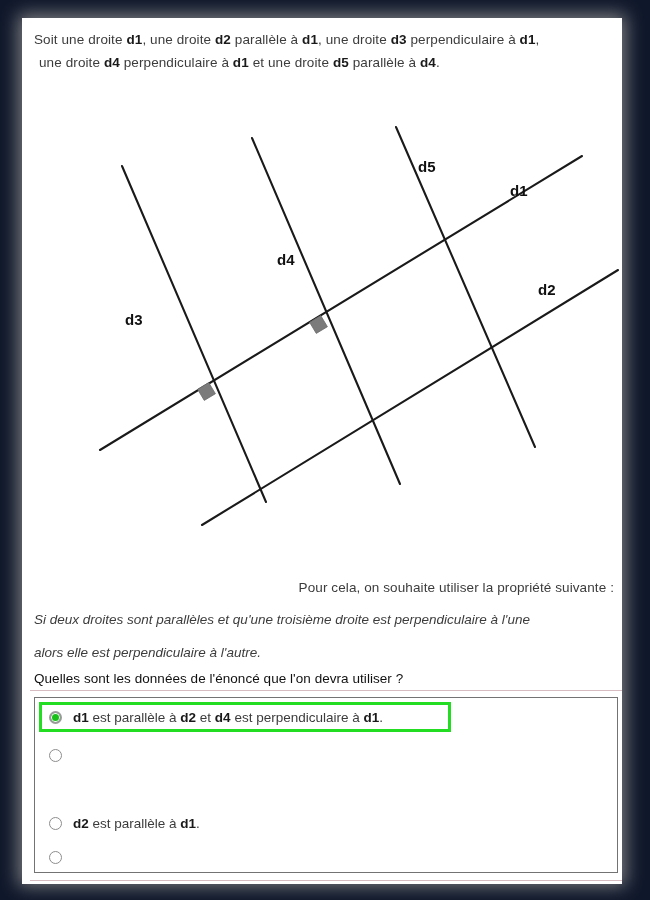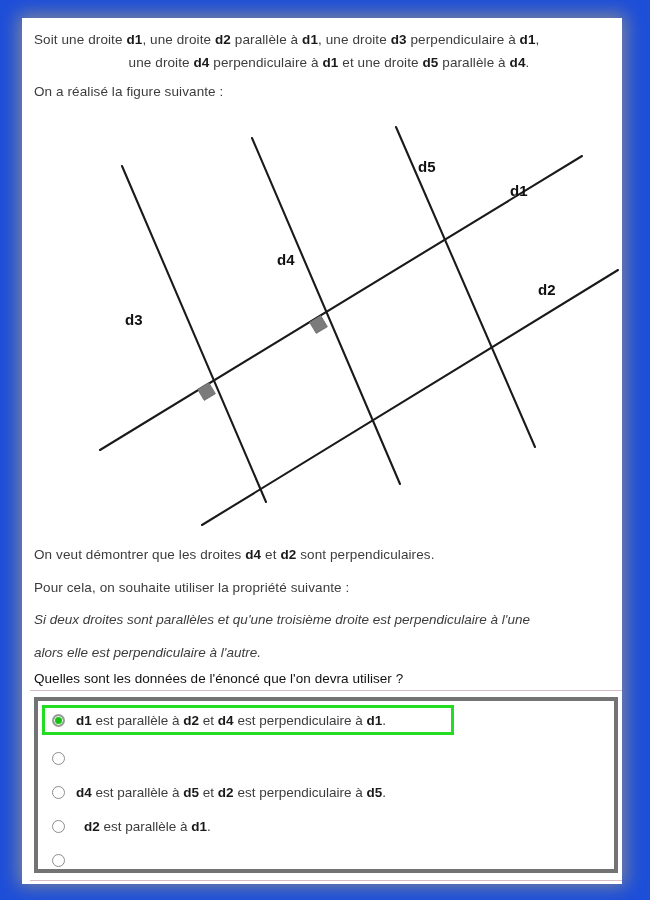--- a/index.html
+++ b/index.html
@@ -12,21 +12,21 @@
     height: 900px;
     overflow: hidden;
     font-family: "Liberation Sans", sans-serif;
   }
 
   
   #screenshot {
     position: relative;
     width: 650px;
     height: 900px;
-    background: #1d4ed8;
+    background: #0f172a;
   }
 
   
   #shadow-backdrop {
     position: absolute;
     left: 18px;
     top: 14px;
     width: 608px;
     height: 872px;
     background: #8f8f8f;
@@ -64,21 +64,20 @@
     position: absolute;
     left: 4px;
     top: 13px;
     width: 580px;
   }
   #statement-line2 {
     position: absolute;
     left: 9px;
     top: 36px;
     width: 580px;
-    text-align: center;
   }
   #statement-figure-intro {
     position: absolute;
     left: 4px;
     top: 65px;
     width: 580px;
   }
 
   
   #figure-wrap {
@@ -111,20 +110,21 @@
     position: absolute;
     left: 4px;
     top: 528px;
     width: 580px;
   }
   #method-line {
     position: absolute;
     left: 4px;
     top: 561px;
     width: 580px;
+    text-align: right;
   }
   .prop {
     position: absolute;
     left: 4px;
     width: 580px;
     color: #3c3c3c;
     font-size: 13.5px;
     font-style: italic;
     line-height: 17px;
   }
@@ -155,21 +155,21 @@
   #rule-bottom { top: 862px; }
 
   
   #options-box {
     position: absolute;
     left: 4px;
     top: 679px;
     width: 584px;
     height: 176px;
     background: #ffffff;
-    border: 4px solid #737373;
+    border: 1px solid #737373;
     box-sizing: border-box;
   }
 
   .option-row {
     position: absolute;
     left: 0px;
     height: 30px;
     display: flex;
     align-items: center;
     box-sizing: border-box;
@@ -177,21 +177,21 @@
   #option-0 {
     left: 4px;
     top: 4px;
     width: 412px;
     height: 30px;
     border: 3px solid #22dd22;
     padding-left: 7px;
   }
   #option-1 { left: 14px; top: 42px; width: 520px; }
   #option-2 { left: 14px; top: 76px; width: 520px; }
-  #option-3 { left: 14px; top: 110px; width: 520px; gap: 8px; }
+  #option-3 { left: 14px; top: 110px; width: 520px; }
   #option-4 { left: 14px; top: 144px; width: 520px; }
 
   .radio {
     width: 13px;
     height: 13px;
     border-radius: 50%;
     box-sizing: border-box;
     flex: 0 0 auto;
     margin-right: 11px;
     background: #ffffff;
@@ -215,21 +215,20 @@
 <div id="screenshot">
   <div id="shadow-backdrop"></div>
 
   <div id="page-card">
     <div id="content">
 
       <div class="para" id="statement-line1">Soit une droite <b>d1</b>, une droite <b>d2</b> parallèle à <b>d1</b>, une droite <b>d3</b> perpendiculaire à <b>d1</b>,</div>
 
       <div class="para" id="statement-line2">une droite <b>d4</b> perpendiculaire à <b>d1</b> et une droite <b>d5</b> parallèle à <b>d4</b>.</div>
 
-      <div class="para" id="statement-figure-intro">On a réalisé la figure suivante :</div>
 
       <div id="figure-wrap">
         <svg width="592" height="440" viewBox="0 0 592 440">
           <g id="geo-lines">
               <line x1="70" y1="340" x2="552" y2="46" class="geo-line" stroke="#1a1a1a"></line>
               <line x1="172" y1="415" x2="588" y2="160" class="geo-line" stroke="#1a1a1a"></line>
               <line x1="92" y1="56" x2="236" y2="392" class="geo-line" stroke="#1a1a1a"></line>
               <line x1="222" y1="28" x2="370" y2="374" class="geo-line" stroke="#1a1a1a"></line>
               <line x1="366" y1="17" x2="505" y2="337" class="geo-line" stroke="#1a1a1a"></line>
             </g>
@@ -240,44 +239,39 @@
           <g id="geo-labels">
               <text x="480" y="86" class="geo-label">d1</text>
               <text x="508" y="185" class="geo-label">d2</text>
               <text x="95" y="215" class="geo-label">d3</text>
               <text x="247" y="155" class="geo-label">d4</text>
               <text x="388" y="62" class="geo-label">d5</text>
             </g>
         </svg>
       </div>
 
-      <div class="para" id="goal-line">On veut démontrer que les droites <b>d4</b> et <b>d2</b> sont perpendiculaires.</div>
 
       <div class="para" id="method-line">Pour cela, on souhaite utiliser la propriété suivante :</div>
 
       <div class="prop" id="property-line1">Si deux droites sont parallèles et qu'une troisième droite est perpendiculaire à l'une</div>
 
       <div class="prop" id="property-line2">alors elle est perpendiculaire à l'autre.</div>
 
       <div id="question-line">Quelles sont les données de l'énoncé que l'on devra utiliser ?</div>
 
       <div class="rose-rule" id="rule-top"></div>
 
       <div id="options-box">
           <div class="option-row" id="option-0">
             <span class="radio checked"></span>
             <span class="option-label"><b>d1</b> est parallèle à <b>d2</b> et <b>d4</b> est perpendiculaire à <b>d1</b>.</span>
           </div>
           <div class="option-row" id="option-1">
             <span class="radio"></span>
           </div>
-          <div class="option-row" id="option-2">
-            <span class="radio"></span>
-            <span class="option-label"><b>d4</b> est parallèle à <b>d5</b> et <b>d2</b> est perpendiculaire à <b>d5</b>.</span>
-          </div>
           <div class="option-row" id="option-3">
             <span class="radio"></span>
             <span class="option-label"><b>d2</b> est parallèle à <b>d1</b>.</span>
           </div>
           <div class="option-row" id="option-4">
             <span class="radio"></span>
           </div>
         </div>
 
       <div class="rose-rule" id="rule-bottom"></div>

